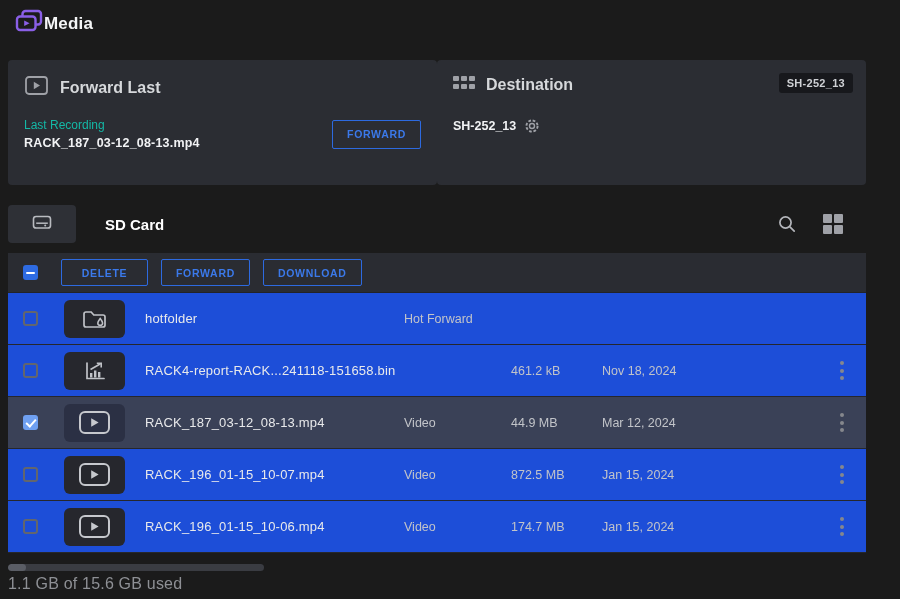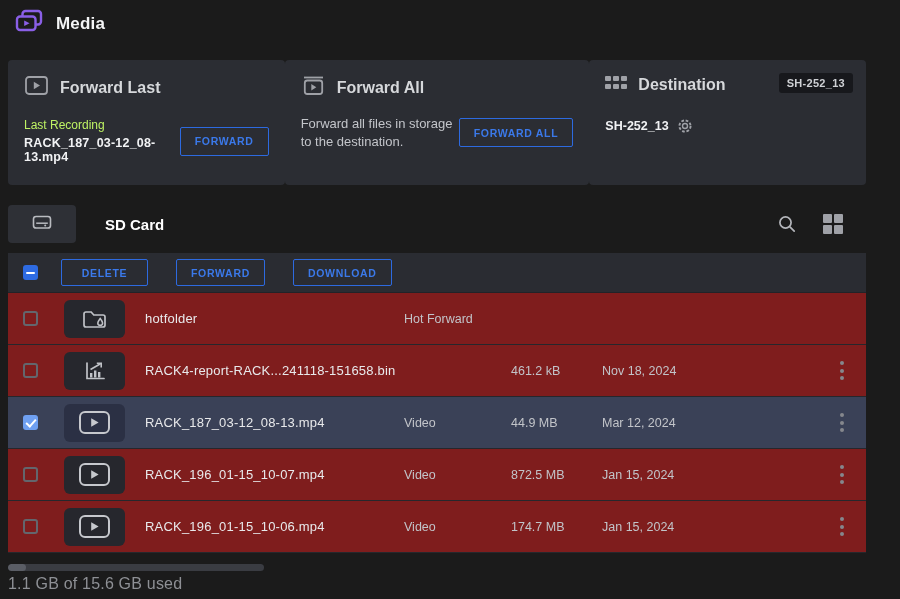--- a/index.html
+++ b/index.html
@@ -5,30 +5,30 @@
   * { margin:0; padding:0; box-sizing:border-box; }
   html,body { width:900px; height:599px; }
   body {
     background:#1b1b1b;
     font-family:"Liberation Sans", sans-serif;
     position:relative;
     overflow:hidden;
     color:#e9eaec;
   }
   
-  .page-header { position:absolute; left:14px; top:8px; display:flex; align-items:center; gap:12px; }
+  .page-header { position:absolute; left:14px; top:8px; display:flex; align-items:center; }
   .page-title { font-size:17px; font-weight:700; color:#f4f5f6; letter-spacing:.2px; }
 
   
   .cards { position:absolute; left:8px; top:60px; width:858px; display:flex; }
   .card { flex:1; height:125px; background:#2b2d33; border-radius:4px; padding:15px 16px; position:relative; }
   .card-head { display:flex; align-items:center; gap:11px; }
   .card-title { font-size:16px; font-weight:600; color:#d6d8db; }
   .card-body { margin-top:18px; display:flex; justify-content:space-between; align-items:center; }
-  .muted-label { font-size:12px; color:#bef264; }
+  .muted-label { font-size:12px; color:#14b8a6; }
   .file-strong { font-size:12.5px; font-weight:700; color:#f1f2f4; margin-top:4px; letter-spacing:.2px; }
   .card-desc { font-size:13px; color:#c3c5ca; line-height:1.38; width:158px; }
   .badge { position:absolute; top:13px; right:13px; background:#17181c; color:#cfd1d5;
            font-size:11px; font-weight:700; padding:4px 8px; border-radius:3px; letter-spacing:.3px; }
   .dest-value { display:flex; align-items:center; gap:8px; font-size:12.5px; font-weight:700; color:#f1f2f4; margin-top:24px; }
 
   .btn-outline {
     background:transparent; border:1px solid #2d6ae0; color:#3b79ea;
     font-family:"Liberation Sans", sans-serif; font-size:10.5px; font-weight:700;
     letter-spacing:.7px; padding:0 14px; height:29px; border-radius:2px; cursor:pointer;
@@ -40,24 +40,24 @@
   .sd-btn { width:68px; height:38px; background:#2e3036; border:none; border-radius:4px;
             display:flex; align-items:center; justify-content:center; cursor:pointer; }
   .sd-title { margin-left:29px; font-size:15px; font-weight:700; color:#ffffff; }
   .sd-actions { margin-left:auto; display:flex; align-items:center; gap:25px; padding-right:22px; }
   .icon-btn { background:none; border:none; cursor:pointer; display:flex; align-items:center; }
 
   
   .file-table { position:absolute; left:8px; top:253px; width:858px; }
   .toolbar { height:40px; background:#2a2c32; display:flex; align-items:center; border-bottom:1px solid #222328; }
   .toolbar .cb-cell { width:45px; display:flex; justify-content:center; }
-  .toolbar-buttons { display:flex; gap:28px; margin-left:8px; }
+  .toolbar-buttons { display:flex; gap:13px; margin-left:8px; }
   .toolbar .btn-outline { height:27px; min-width:87px; }
 
-  .row { height:52px; background:#7f1d1d; display:grid;
+  .row { height:52px; background:#1d4ed8; display:grid;
          grid-template-columns:45px 82px 269px 107px 91px 150px 1fr;
          align-items:center; border-bottom:1px solid #26272c; cursor:pointer; }
   .row.selected { background:#3a4157; }
   .cb-cell { display:flex; justify-content:center; }
 
   .checkbox { width:15px; height:15px; border:2px solid #63666d; border-radius:3px;
               display:flex; align-items:center; justify-content:center; cursor:pointer; }
   .checkbox.indeterminate { border:none; background:#2e6be2; }
   .checkbox.indeterminate::after { content:""; width:9px; height:2px; background:#fff; border-radius:1px; }
   .checkbox.checked { border:none; background:#6fa0f2; }
@@ -114,36 +114,20 @@
     </div>
     <div class="card-body">
       <div>
         <div class="muted-label" data-name="last-recording-label">Last Recording</div>
         <div class="file-strong" data-name="last-recording-filename">RACK_187_03-12_08-13.mp4</div>
       </div>
       <button class="btn-outline" data-name="forward-button">FORWARD</button>
     </div>
   </div>
 
-  <div class="card" data-name="forward-all-card">
-    <div class="card-head">
-      <span data-name="forward-all-box-icon">
-        <svg width="25" height="21" viewBox="0 0 25 21">
-          <line x1="3" y1="2.5" x2="22" y2="2.5" stroke="#9fa1a7" stroke-width="1.8"></line>
-          <rect x="3.8" y="5.5" width="17.4" height="13.5" rx="2.5" fill="none" stroke="#9fa1a7" stroke-width="1.8"></rect>
-          <path d="M10.3 9 L15.3 12.2 L10.3 15.4 Z" fill="#9fa1a7"></path>
-        </svg>
-      </span>
-      <span class="card-title" data-name="forward-all-title">Forward All</span>
-    </div>
-    <div class="card-body" style="margin-top:15px;">
-      <div class="card-desc" data-name="forward-all-description">Forward all files in storage to the destination.</div>
-      <button class="btn-outline" data-name="forward-all-button">FORWARD ALL</button>
-    </div>
-  </div>
 
   <div class="card" data-name="destination-card">
     <div class="card-head">
       <span data-name="destination-grid-icon">
         <svg width="22" height="15" viewBox="0 0 22 15" fill="#9fa1a7">
           <rect x="0" y="1" width="6" height="5" rx="1"></rect>
             <rect x="8" y="1" width="6" height="5" rx="1"></rect>
             <rect x="16" y="1" width="6" height="5" rx="1"></rect>
           <rect x="0" y="9" width="6" height="5" rx="1"></rect>
             <rect x="8" y="9" width="6" height="5" rx="1"></rect>

